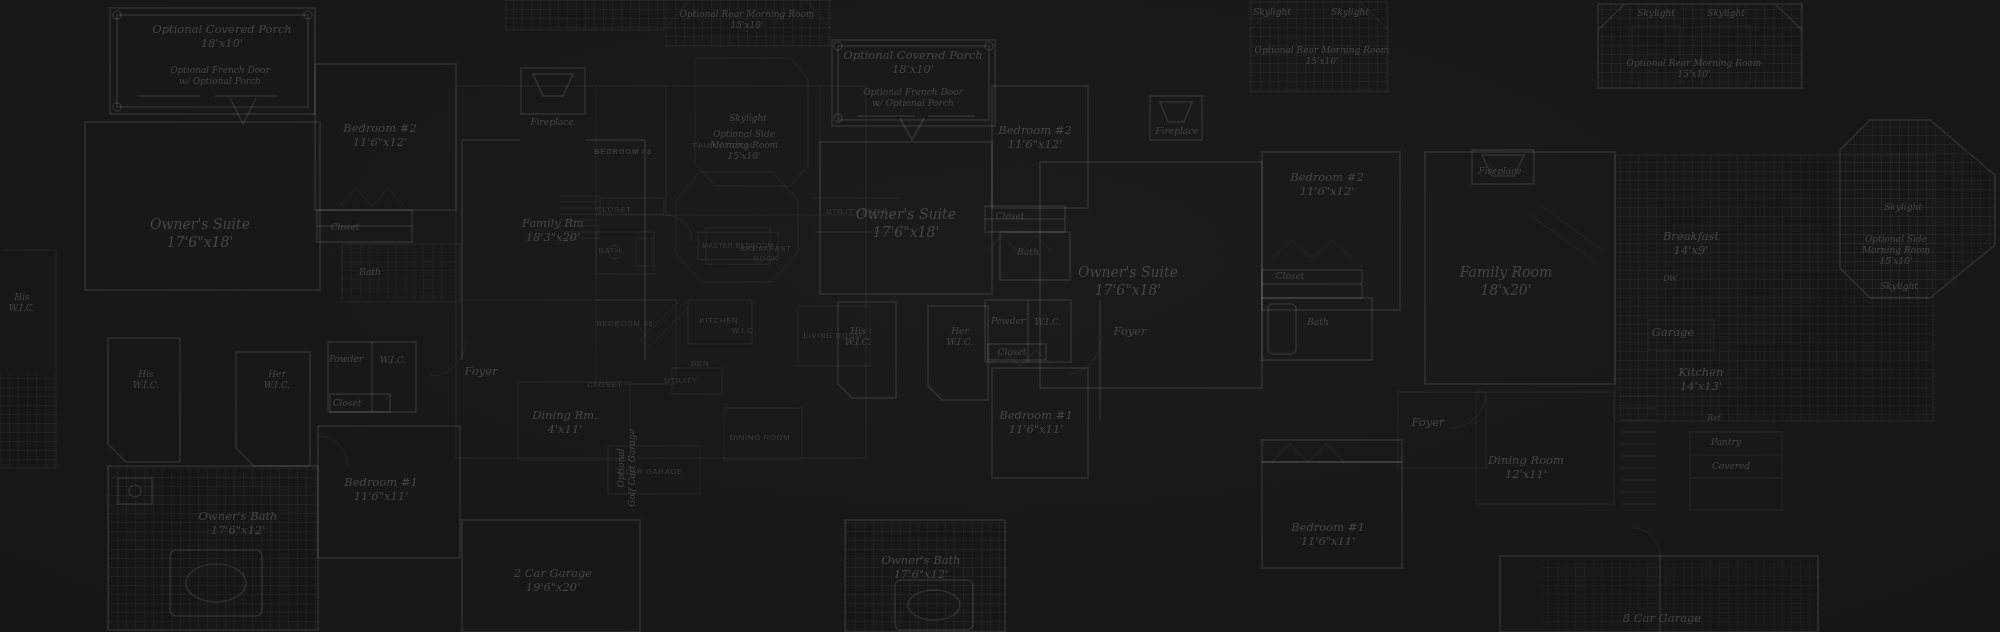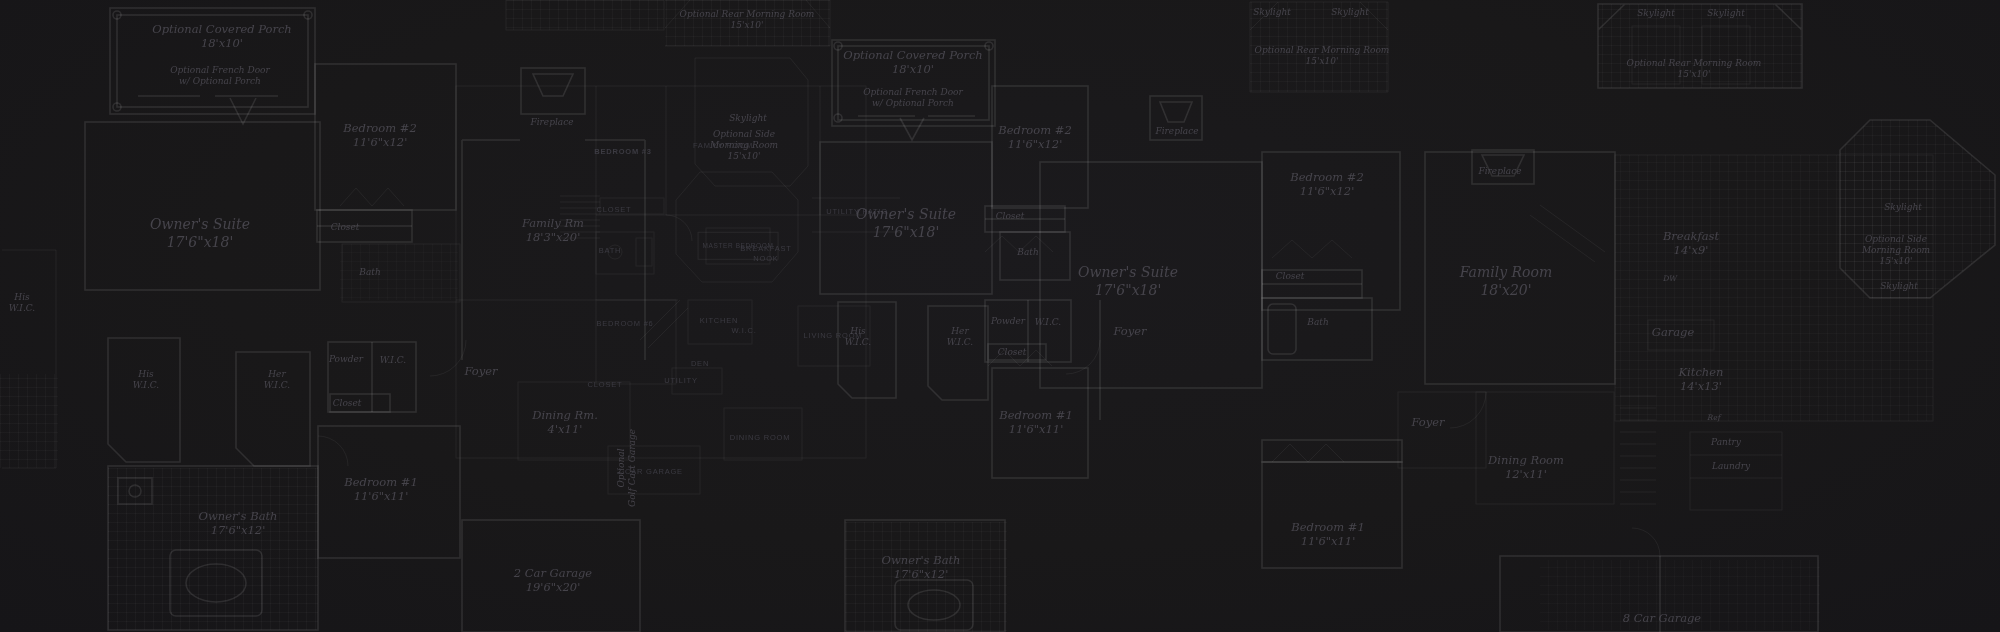--- a/index.html
+++ b/index.html
@@ -291,21 +291,21 @@
 14'x9'</div>
       <div class="lbl script-xs" style="left: 1670px; top: 279px;">DW</div>
       <div class="lbl script-md" style="left: 1673px; top: 332px;">Garage</div>
       <div class="lbl script-md" style="left: 1701px; top: 379px;">Kitchen
 14'x13'</div>
       <div class="lbl script-md" style="left: 1428px; top: 422px;">Foyer</div>
       <div class="lbl script-md" style="left: 1526px; top: 467px;">Dining Room
 12'x11'</div>
       <div class="lbl script-xs" style="left: 1714px; top: 418px;">Ref</div>
       <div class="lbl script-sm" style="left: 1726px; top: 442px;">Pantry</div>
-      <div class="lbl script-sm" style="left: 1731px; top: 466px;">Laundry</div>
+      <div class="lbl script-sm" style="left: 1731px; top: 466px;">Covered</div>
       <div class="lbl script-sm" style="left: 1903px; top: 207px;">Skylight</div>
       <div class="lbl script-sm" style="left: 1896px; top: 250px;">Optional Side
 Morning Room
 15'x10'</div>
       <div class="lbl script-sm" style="left: 1899px; top: 286px;">Skylight</div>
       <div class="lbl script-md" style="left: 1328px; top: 534px;">Bedroom #1
 11'6"x11'</div>
       <div class="lbl script-md" style="left: 1662px; top: 618px;">8 Car Garage</div>
     </div>
 </div>

